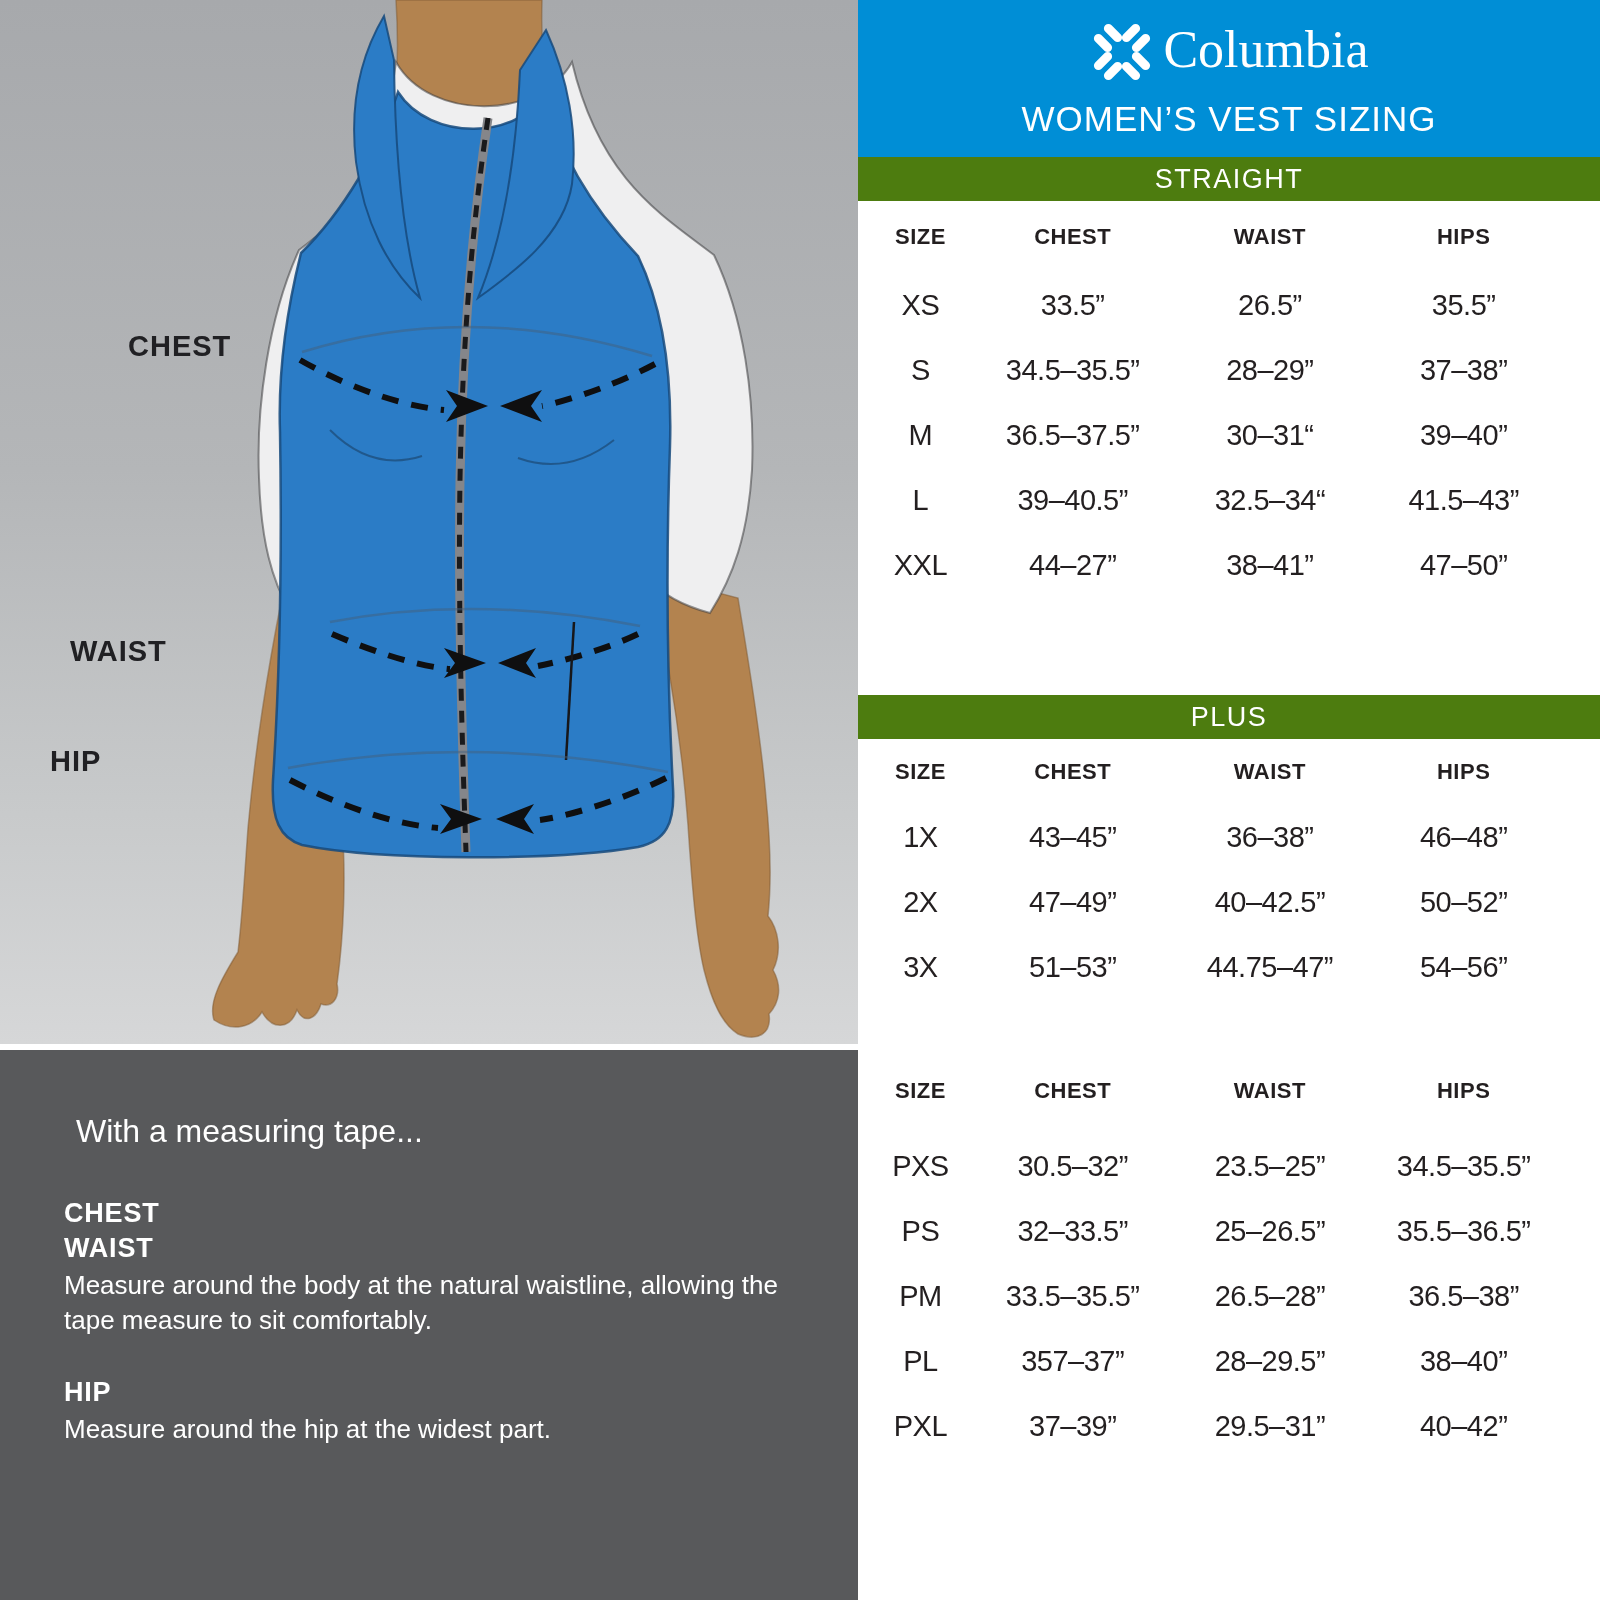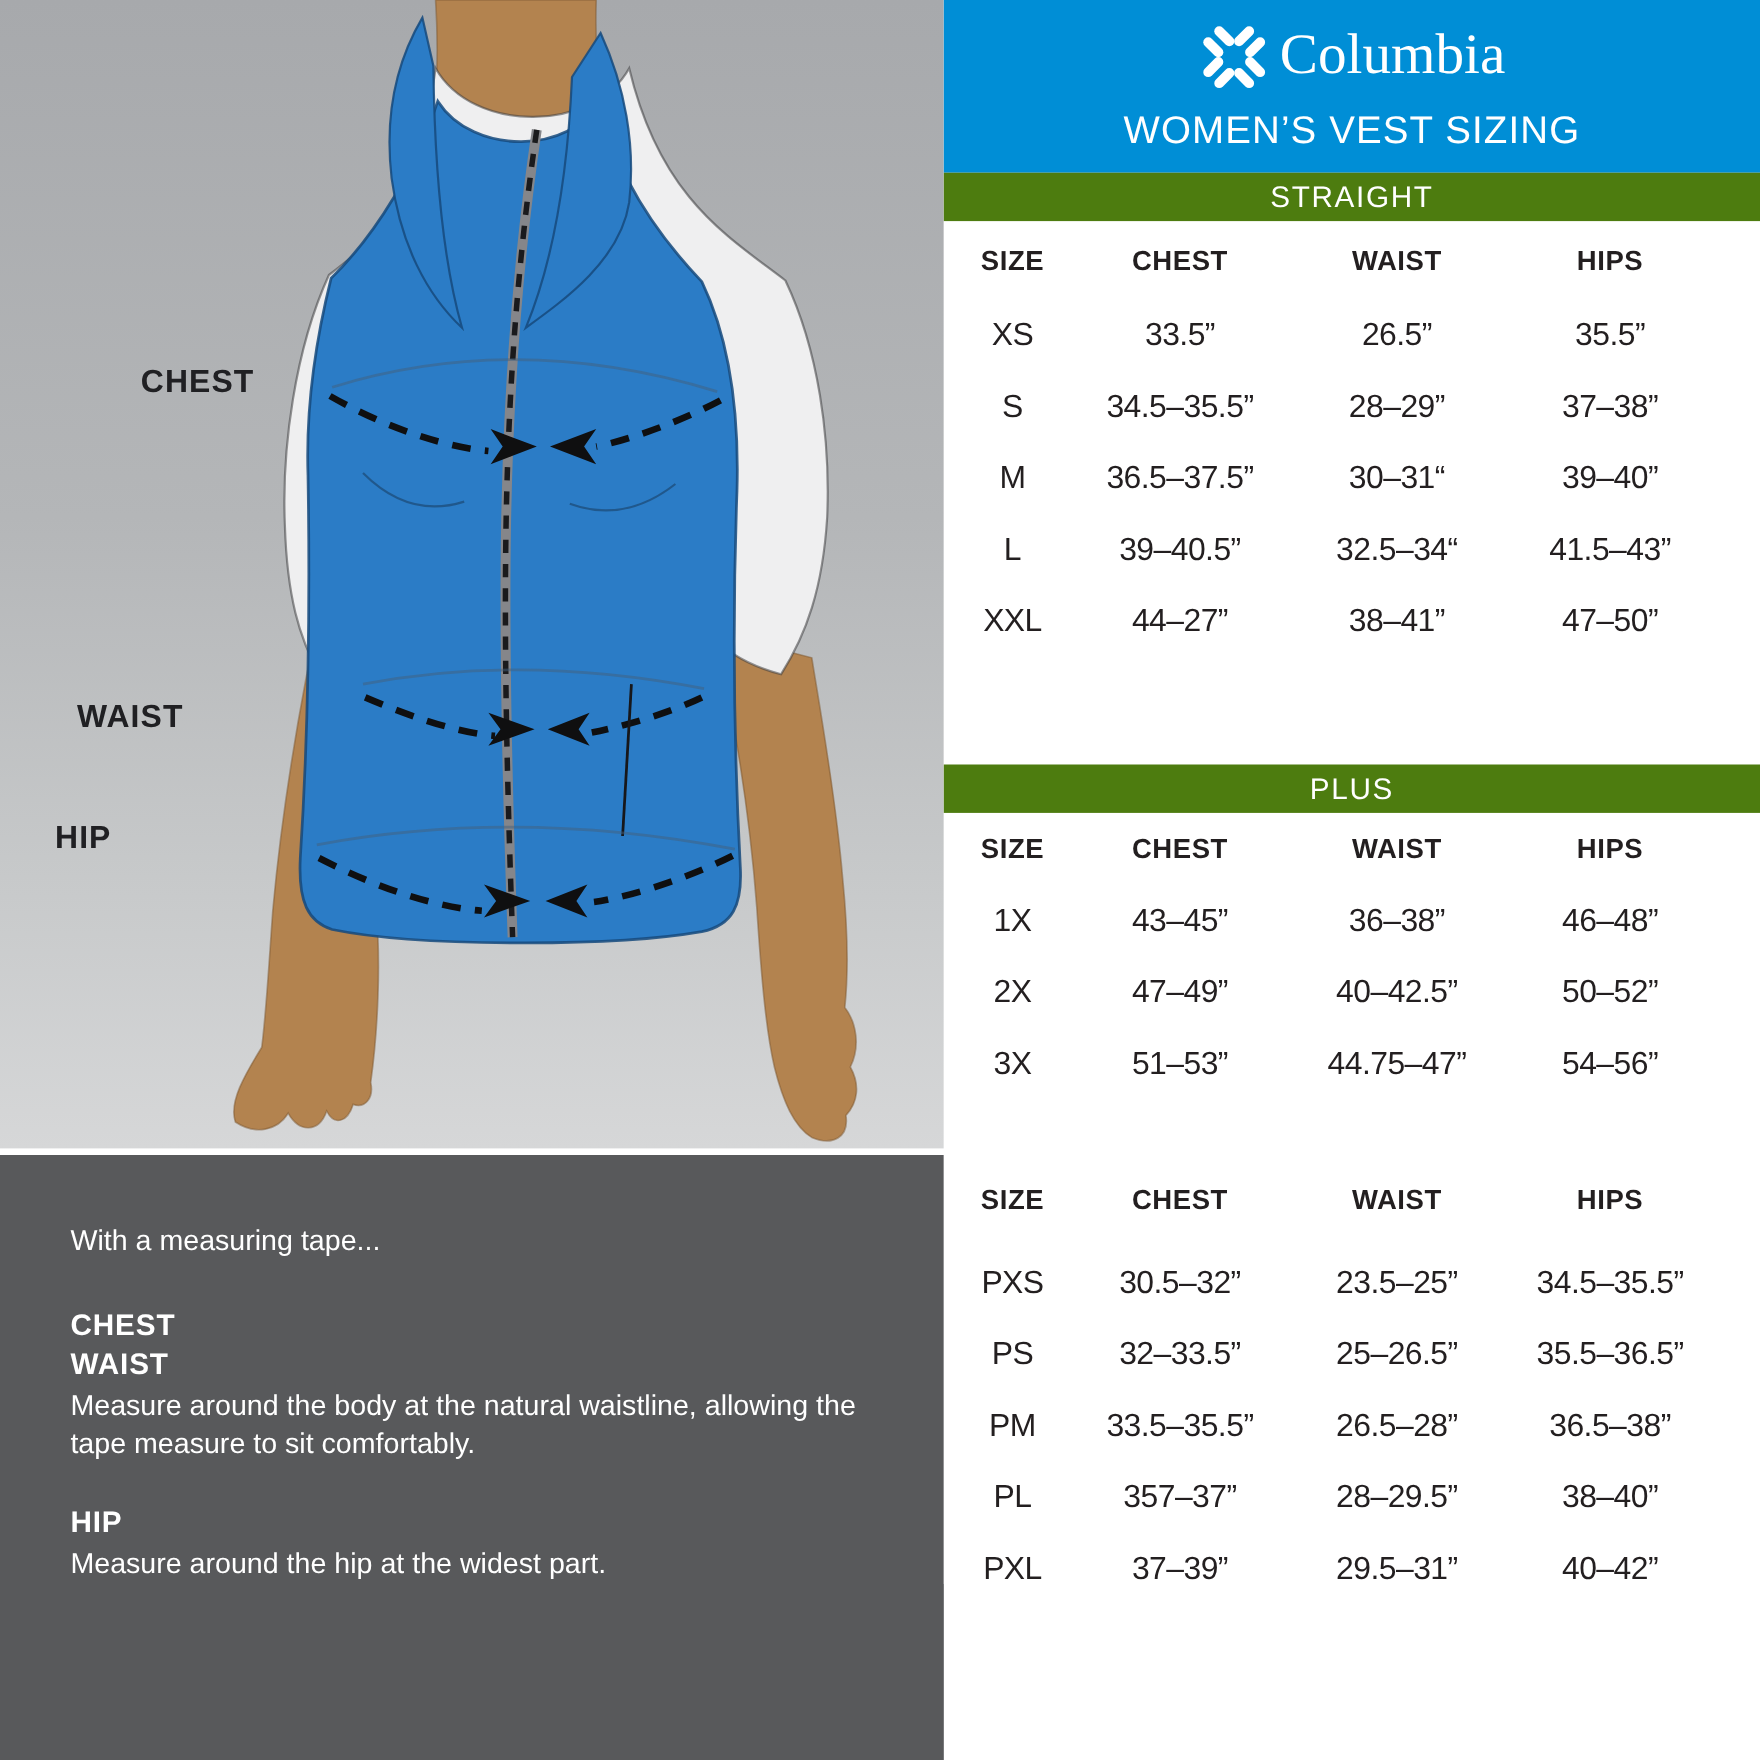--- a/index.html
+++ b/index.html
@@ -13,21 +13,21 @@
     position:relative;width:858px;height:1044px;
     background:linear-gradient(180deg,#a7a9ac 0%,#b4b6b8 45%,#c8cacb 78%,#d6d7d8 100%);
   }
   .figure-area svg{display:block;width:858px;height:1044px;}
   .fig-label{font-family:"Liberation Sans",sans-serif;font-weight:700;font-size:29px;letter-spacing:1px;fill:#202023;}
   .divider{width:858px;height:6px;background:#ffffff;}
   .instructions{
     box-sizing:border-box;width:858px;height:550px;background:#58595b;color:#ffffff;
     padding:60px 60px 0 64px;
   }
-  .instructions .intro{margin:0 0 46px 0;font-size:26px;}
+  .instructions .intro{margin:0 0 46px 12px;font-size:32px;}
   .instructions h3{margin:0 0 4px 0;font-size:27px;letter-spacing:0.8px;}
   .instructions p{margin:0 0 40px 0;font-size:26px;line-height:1.32;max-width:745px;}
   
   .right-col{position:absolute;left:858px;top:0;width:742px;height:1440px;background:#ffffff;}
   .brand-header{
     position:absolute;left:0;top:0;width:742px;height:157px;background:#008ed6;color:#fff;
     display:flex;flex-direction:column;align-items:center;justify-content:center;
   }
   .logo-row{display:flex;align-items:center;gap:8px;}
   .logo-text{font-family:"Liberation Serif",serif;font-size:52px;line-height:1;margin-top:-4px;}
@@ -36,21 +36,21 @@
   #sec-straight{top:157px;}
   #sec-plus{top:695px;}
   #sec-petite{top:1048px;}
   .bar{
     height:44px;line-height:44px;background:#4d7c0f;color:#fff;text-align:center;
     font-size:27px;font-weight:400;letter-spacing:1.5px;
   }
   .size-table{width:692px;margin:0 36px 0 14px;border-collapse:collapse;}
   .size-table col.c-size{width:14%;} .size-table col.c-chest{width:30%;}
   .size-table col.c-waist{width:27%;} .size-table col.c-hips{width:29%;}
-  .size-table th{font-size:25px;font-weight:700;text-align:center;letter-spacing:0.5px;}
+  .size-table th{font-size:22px;font-weight:700;text-align:center;letter-spacing:0.5px;}
   .size-table td{font-size:29px;text-align:center;letter-spacing:-0.5px;}
   #sec-straight th{height:70px;} #sec-straight td{height:63px;}
   #sec-plus th{height:64px;}     #sec-plus td{height:63px;}
   #sec-petite th{height:84px;}   #sec-petite td{height:63px;}
 </style>
 </head>
 <body>
 
 <div class="canvas">
 

